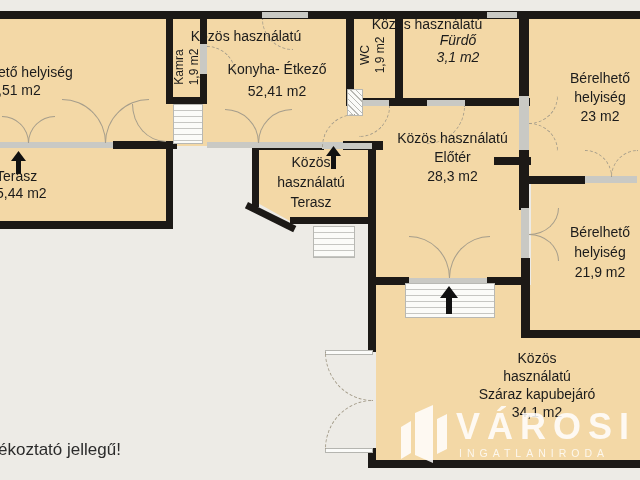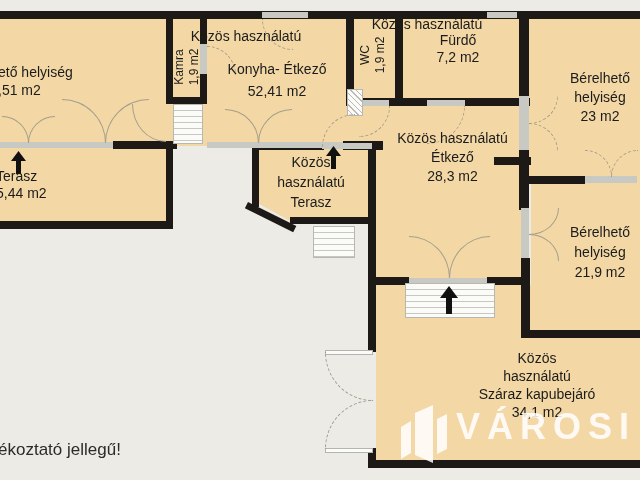--- a/index.html
+++ b/index.html
@@ -135,32 +135,32 @@
     <div>Konyha- Étkező</div>
     <div>52,41 m2</div>
   </div>
   <div class="vlbl" style="left:343px;top:38px;width:64px;height:34px;">
     <div>WC</div>
     <div>1,9 m2</div>
   </div>
   <div class="lbl" style="left:352px;top:15px;width:150px;">
     <div>Közös használatú</div>
   </div>
-  <div class="lbl" style="left:393px;top:32px;width:130px;line-height:17px;">
+  <div class="lbl" style="left:393px;top:32px;width:130px;line-height:17px;font-style:italic;">
     <div>Fürdő</div>
-    <div>7,2 m2</div>
+    <div>3,1 m2</div>
   </div>
   <div class="lbl" style="left:540px;top:69px;width:120px;line-height:19px;">
     <div>Bérelhető</div>
     <div>helyiség</div>
     <div>23 m2</div>
   </div>
   <div class="lbl" style="left:365px;top:129px;width:175px;line-height:19px;">
     <div>Közös használatú</div>
-    <div>Étkező</div>
+    <div>Előtér</div>
     <div>28,3 m2</div>
   </div>
   <div class="lbl left" style="left:-4px;top:168px;width:80px;line-height:17px;">
     <div>Terasz</div>
     <div>5,44 m2</div>
   </div>
   <div class="lbl" style="left:258px;top:152px;width:106px;line-height:20px;">
     <div>Közös</div>
     <div>használatú</div>
     <div>Terasz</div>
@@ -176,16 +176,17 @@
     <div>Száraz kapubejáró</div>
     <div>34,1 m2</div>
   </div>
 
   <svg style="position:absolute;left:401px;top:401px;" width="50" height="62" viewBox="0 0 50 62">
     <polygon points="0,26 10,20 10,52 0,58" fill="rgba(255,255,255,0.85)"></polygon>
     <polygon points="14,12 32,4 32,62 14,54" fill="rgba(255,255,255,0.85)"></polygon>
     <polygon points="36,18 46,13 46,48 36,53" fill="rgba(255,255,255,0.85)"></polygon>
   </svg>
   <div class="wm-name" style="left:456px;top:406px;">VÁROSI</div>
+  <div class="wm-sub" style="left:459px;top:447px;">INGATLANIRODA</div>
 
   <div class="disclaimer" style="left:-2px;top:440px;">ékoztató jellegű!</div>
 
 </div>
 
 </body></html>

